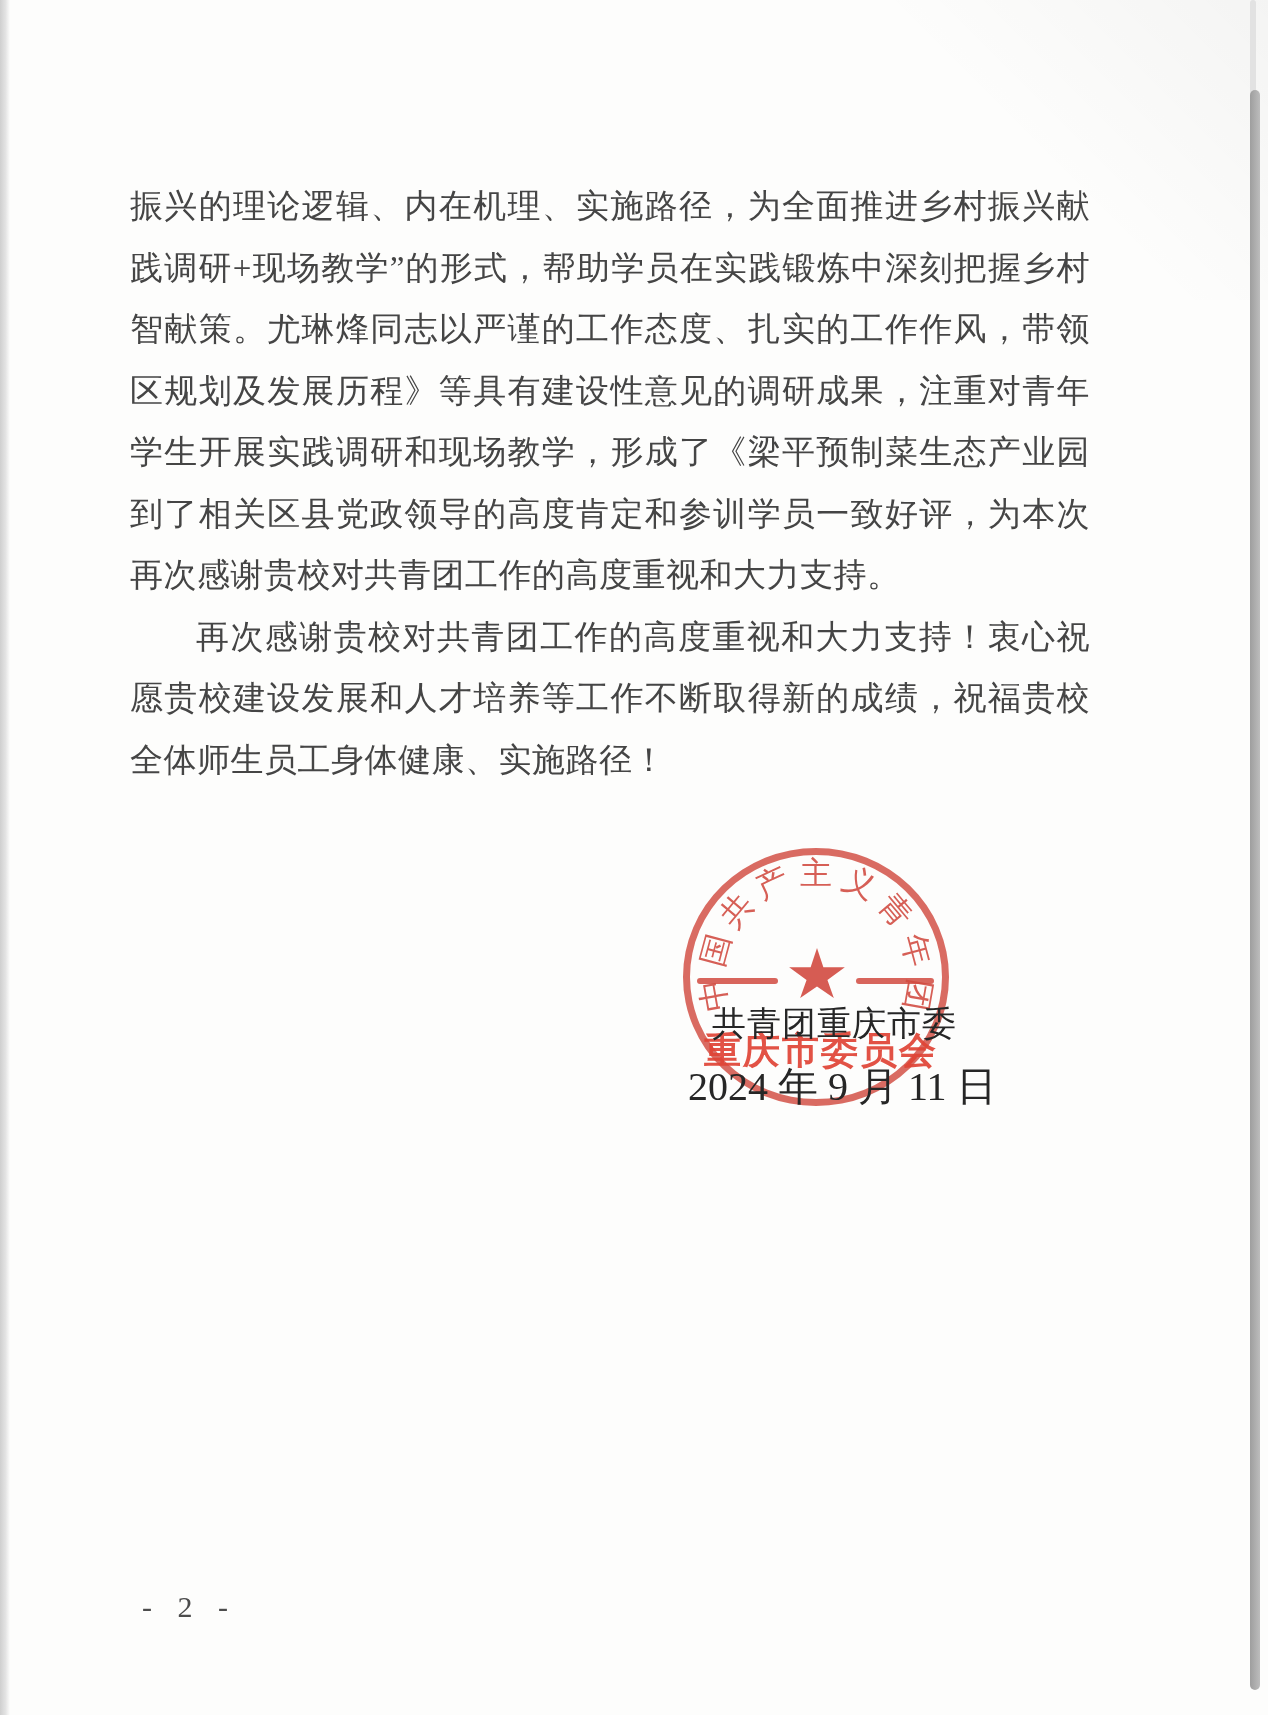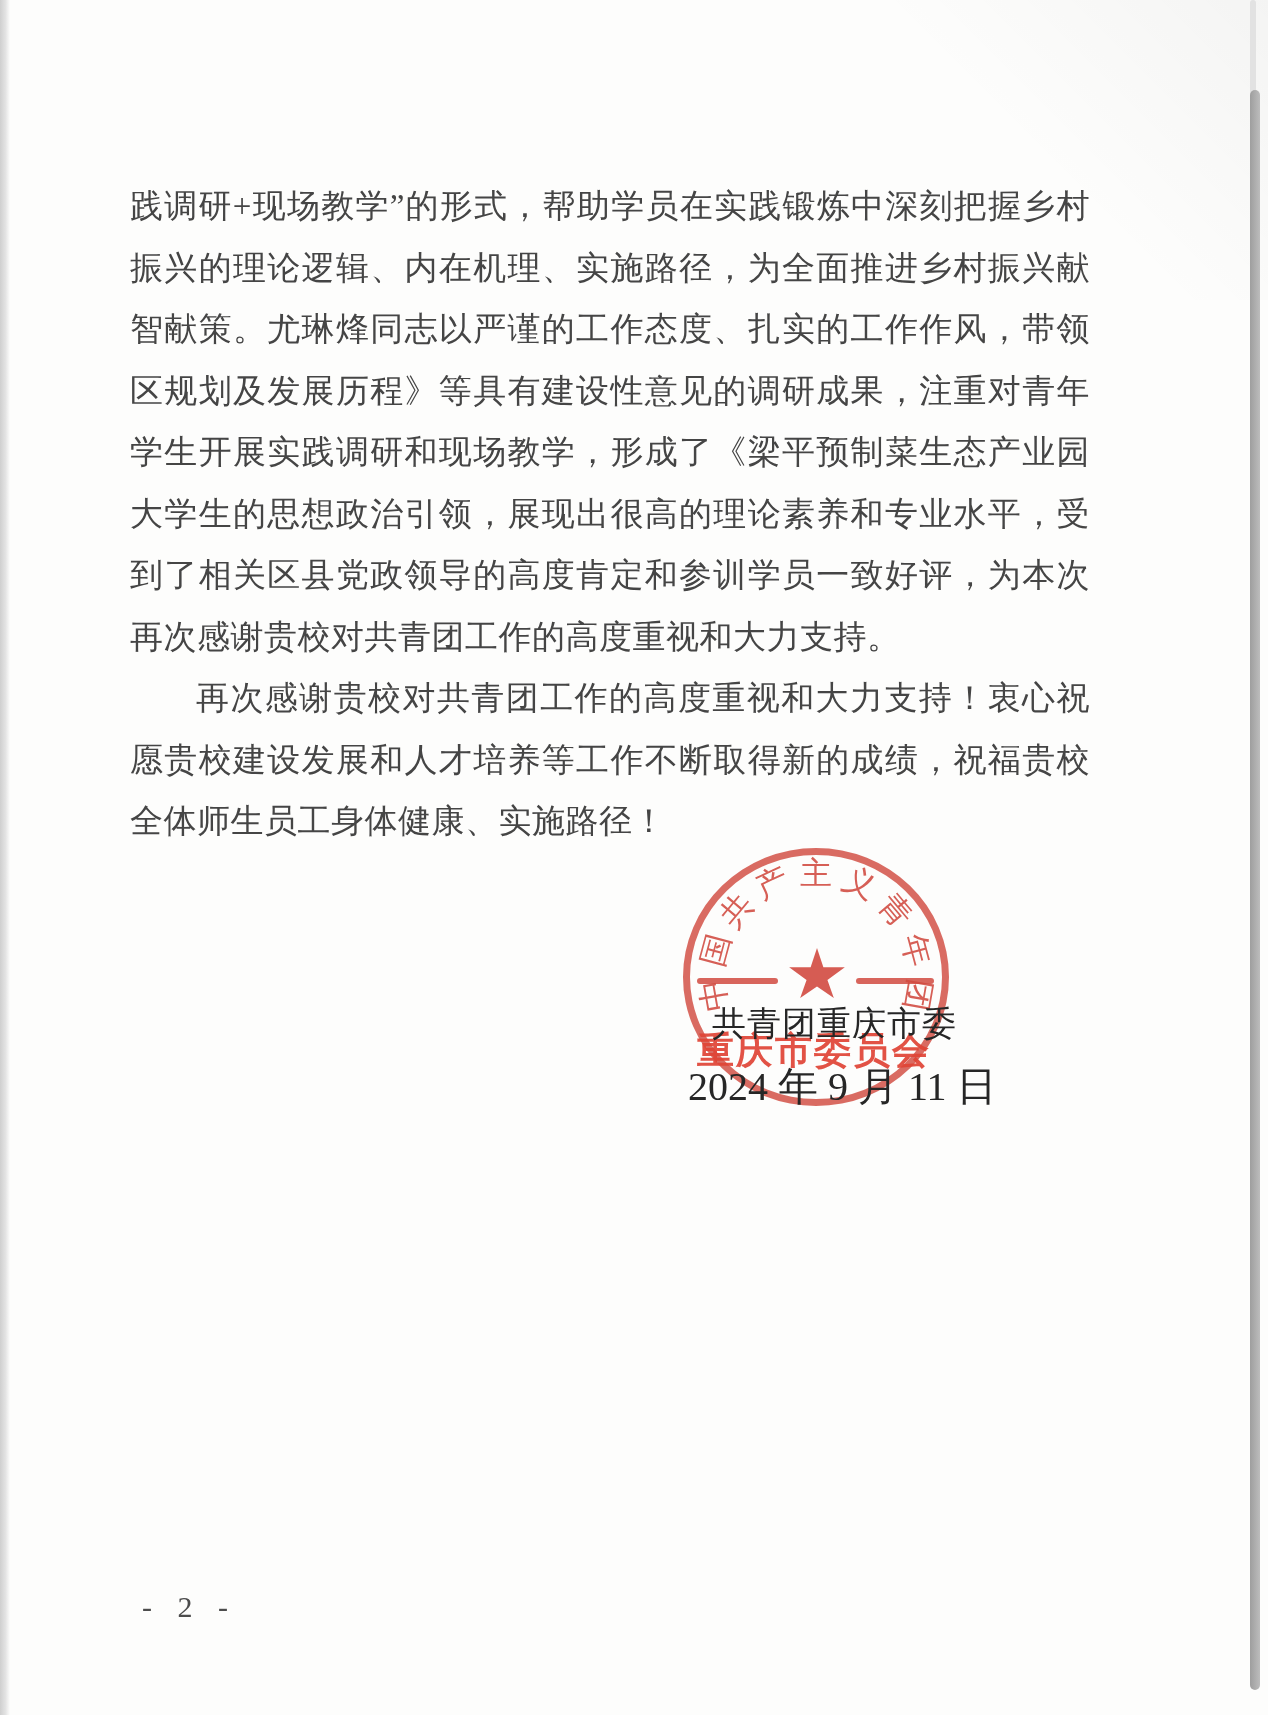--- a/index.html
+++ b/index.html
@@ -76,21 +76,21 @@
     background:var(--stamp-red);opacity:0.9;
     clip-path:polygon(50% 0%,61% 35%,98% 35%,68% 58%,79% 91%,50% 70%,21% 91%,32% 58%,2% 35%,39% 35%);
   }
   .seal-bar{
     position:absolute;top:130px;height:6px;
     background:var(--stamp-red);opacity:0.85;border-radius:3px;
   }
   #seal-bar-left{left:14px;width:81px;}
   #seal-bar-right{left:173px;width:78px;}
   #seal-bottom-text{
-    position:absolute;left:14px;top:178px;width:224px;
+    position:absolute;left:21px;top:178px;width:224px;
     text-align:center;font-size:37px;font-weight:bold;
     letter-spacing:2px;color:var(--stamp-red-strong);
     opacity:0.92;white-space:nowrap;
     font-family:"Liberation Sans","DejaVu Sans",sans-serif;
   }
   
   #page-number{
     position:absolute;left:142px;top:1590px;
     font-size:30px;color:#4c4c4c;letter-spacing:9px;white-space:nowrap;
   }
@@ -99,26 +99,25 @@
 <body>
 
 <div id="page" style="background: rgb(253, 253, 252);">
 
   <div id="corner-wash"></div>
   <div id="edge-left"></div>
   <div id="edge-right-light"></div>
   <div id="edge-right-dark"></div>
 
   <div id="letter-body">
+      <div class="line just">振兴的理论逻辑、内在机理、实施路径，为全面推进乡村振兴献</div>
       <div class="line just">践调研+现场教学”的形式，帮助学员在实践锻炼中深刻把握乡村</div>
-      <div class="line just">振兴的理论逻辑、内在机理、实施路径，为全面推进乡村振兴献</div>
       <div class="line just">智献策。尤琳烽同志以严谨的工作态度、扎实的工作作风，带领</div>
       <div class="line just">区规划及发展历程》等具有建设性意见的调研成果，注重对青年</div>
       <div class="line just">学生开展实践调研和现场教学，形成了《梁平预制菜生态产业园</div>
-      <div class="line just">大学生的思想政治引领，展现出很高的理论素养和专业水平，受</div>
       <div class="line just">到了相关区县党政领导的高度肯定和参训学员一致好评，为本次</div>
       <div class="line">再次感谢贵校对共青团工作的高度重视和大力支持。</div>
       <div class="line just indent">再次感谢贵校对共青团工作的高度重视和大力支持！衷心祝</div>
       <div class="line just">愿贵校建设发展和人才培养等工作不断取得新的成绩，祝福贵校</div>
       <div class="line">全体师生员工身体健康、实施路径！</div>
     </div>
 
   <div id="seal">
     <div id="seal-ring"></div>
     <div id="seal-arc">

